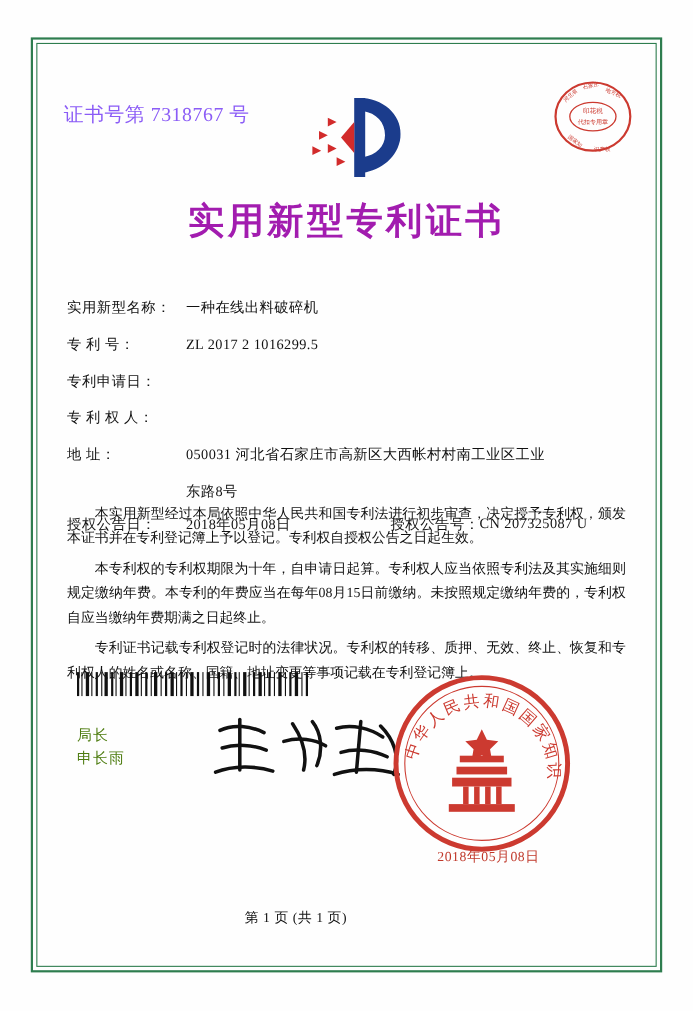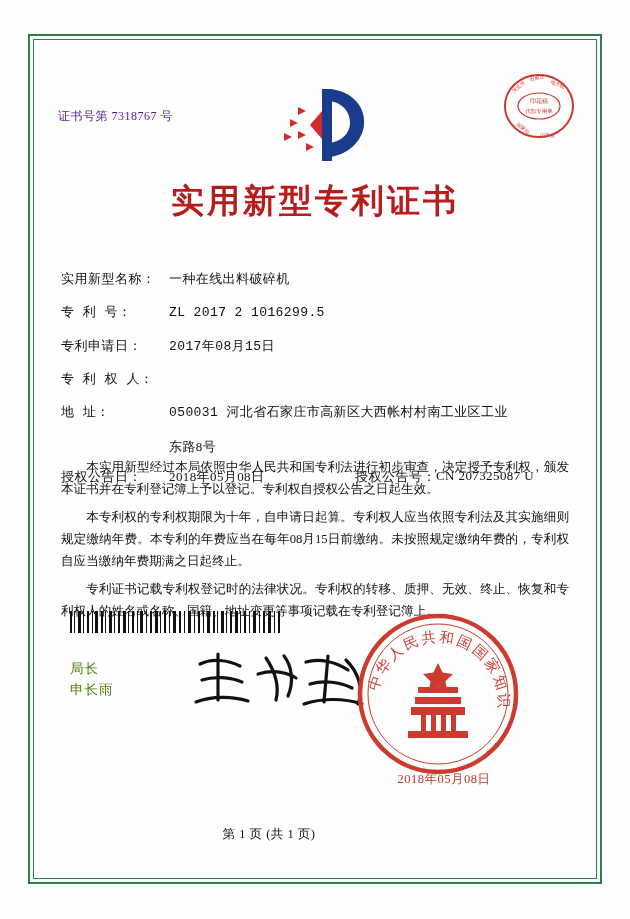--- a/index.html
+++ b/index.html
@@ -38,24 +38,24 @@
   }
   .content {
     position: absolute;
     left: 33px; top: 39px;
     width: 564px; height: 840px;
   }
 
   
   .cert-no {
     position: absolute;
-    left: 25px; top: 69px;
-    font-size: 12px;
+    left: 25px; top: 53px;
+    font-size: 18px;
     letter-spacing: 0.5px;
-    color: #4c1d95;
+    color: #8b5cf6;
   }
 
   
   .emblem {
     position: absolute;
     left: 243px; top: 42px;
     width: 96px; height: 88px;
   }
 
   
@@ -67,38 +67,37 @@
 
   
   .title {
     position: absolute;
     left: 0; top: 140px;
     width: 564px;
     text-align: center;
     font-size: 33px;
     font-weight: bold;
     letter-spacing: 3px;
-    color: #b91c1c;
+    color: #a21caf;
     font-family: "DejaVu Serif", "Liberation Serif", serif;
   }
 
   
   .fields {
     position: absolute;
     left: 28px; top: 232px;
     width: 510px;
     font-size: 13px;
     color: #111;
   }
   .frow {
     display: flex;
     align-items: flex-start;
     margin-bottom: 14.5px;
     line-height: 1.45;
-    font-family: Liberation Mono, monospace;
   }
   .flabel {
     width: 108px;
     flex: 0 0 108px;
     letter-spacing: 0.5px;
     white-space: nowrap;
   }
   .fvalue {
     flex: 1 1 auto;
     letter-spacing: 0.4px;
@@ -226,21 +225,20 @@
       <div class="frow">
         <div class="flabel">实用新型名称：</div>
         <div class="fvalue">一种在线出料破碎机</div>
       </div>
       <div class="frow">
         <div class="flabel">专 利 号：</div>
         <div class="fvalue">ZL 2017 2 1016299.5</div>
       </div>
       <div class="frow">
         <div class="flabel">专利申请日：</div>
-        <div class="fvalue">2017年08月15日</div>
       </div>
       <div class="frow">
         <div class="flabel">专 利 权 人：</div>
       </div>
       <div class="frow">
         <div class="flabel">地 址：</div>
         <div class="fvalue">050031 河北省石家庄市高新区大西帐村村南工业区工业</div>
       </div>
       <div class="fvalue-2">东路8号</div>
 

